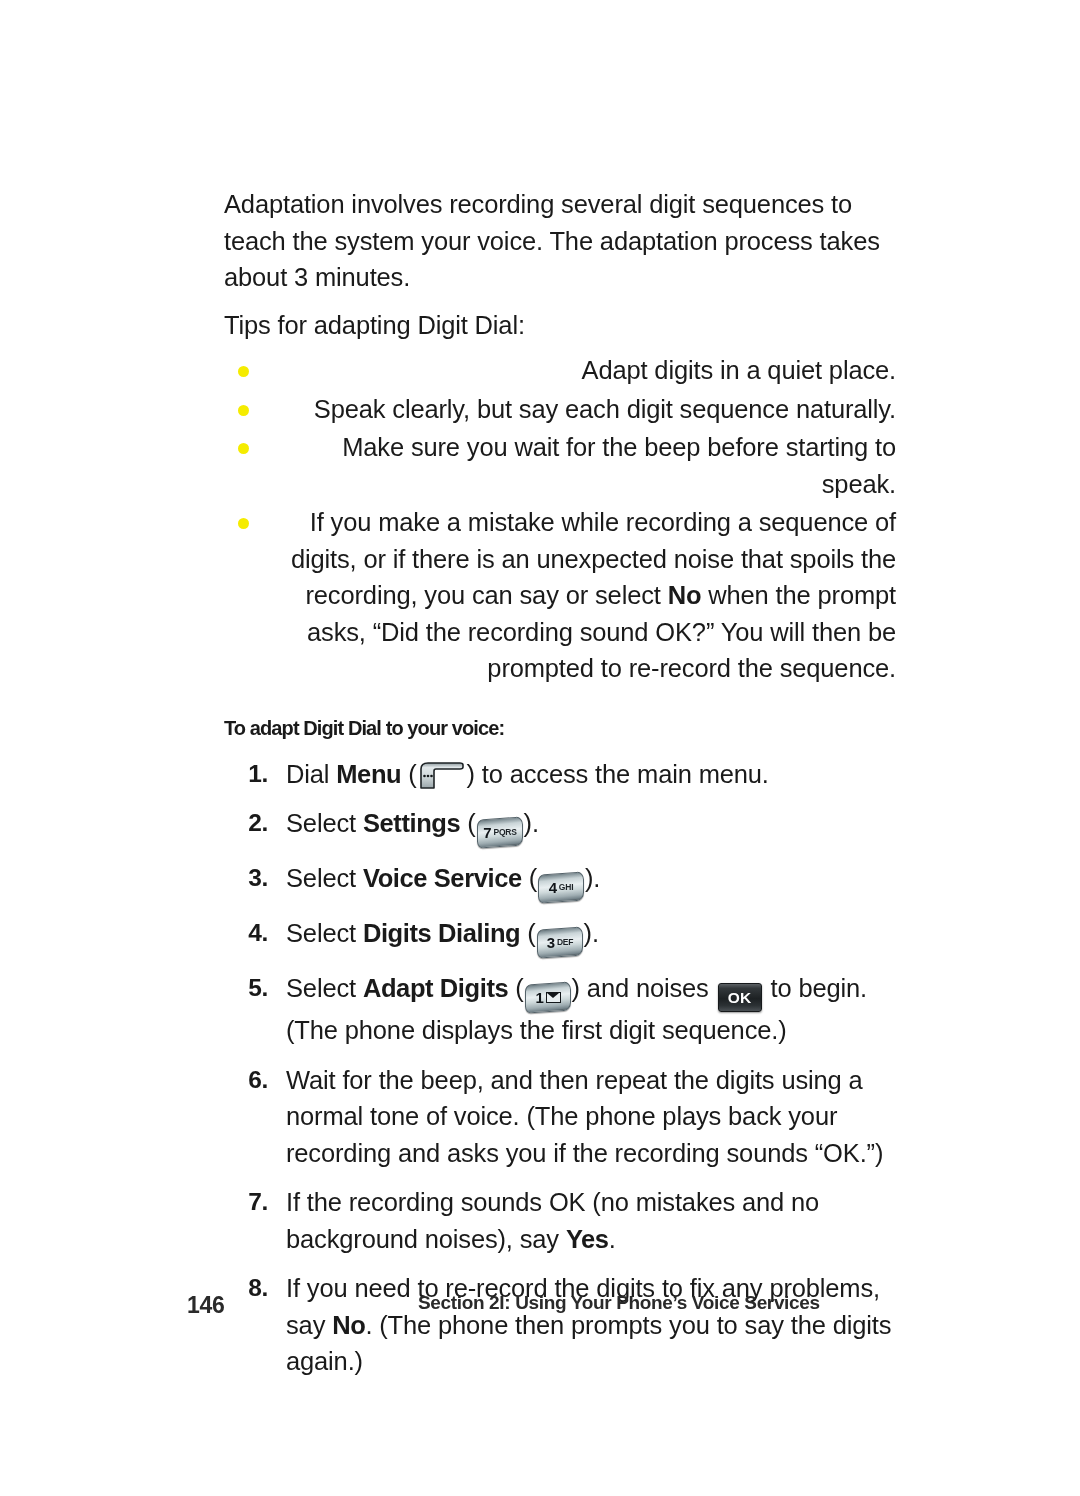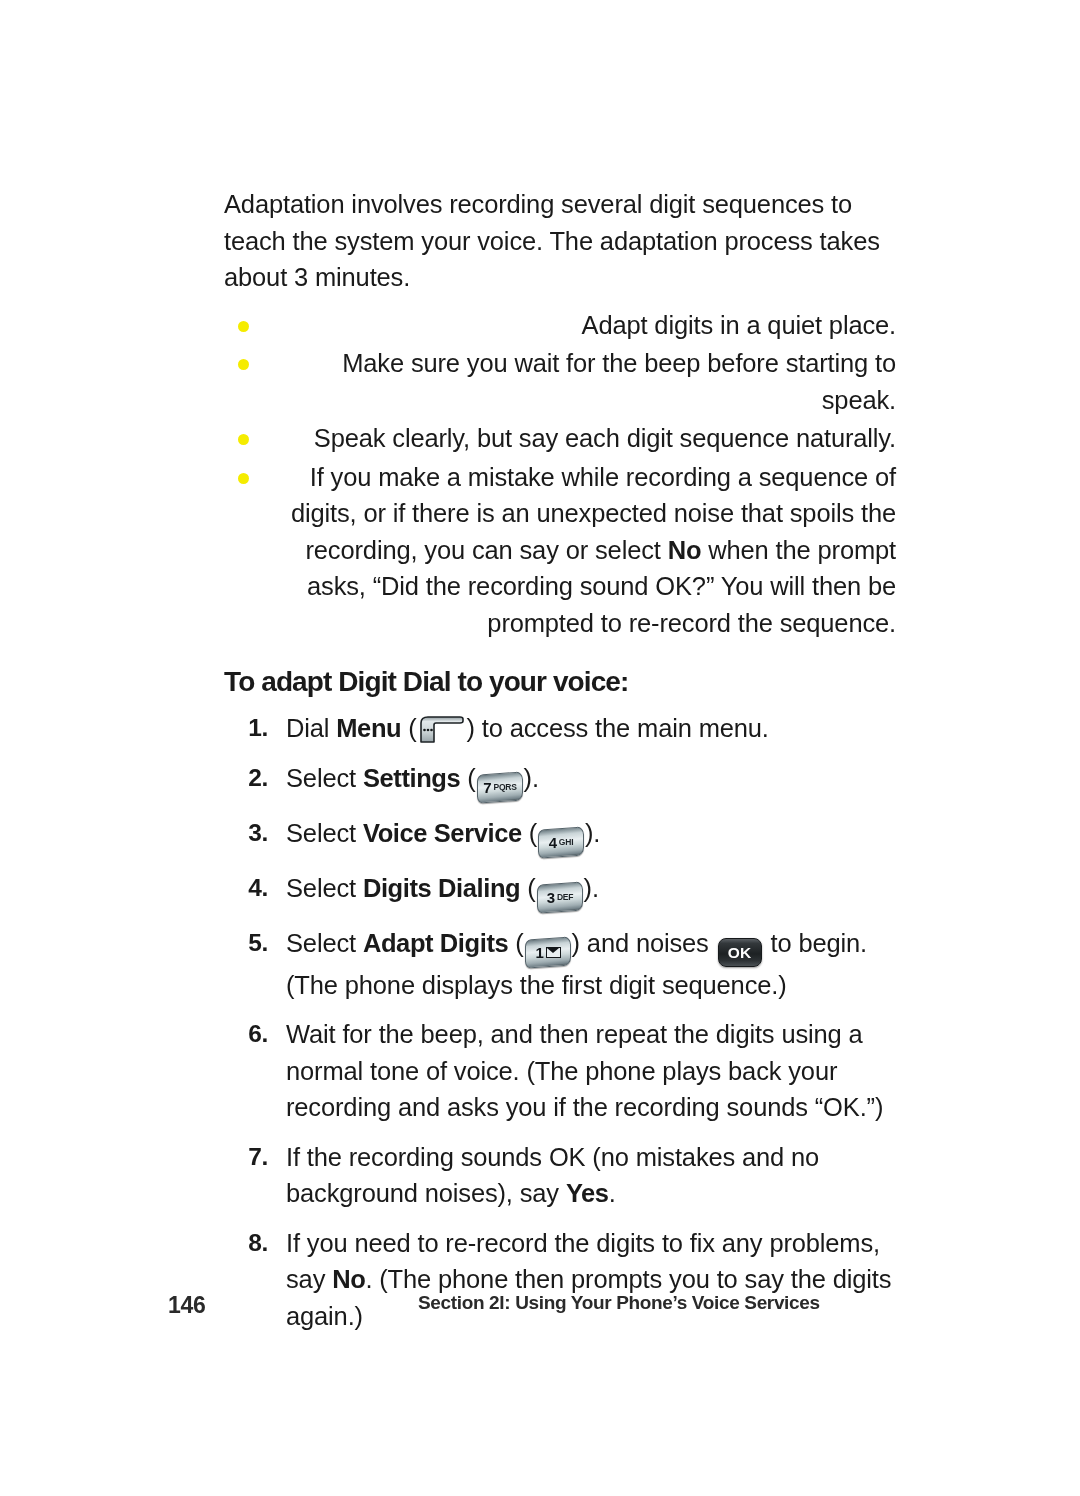--- a/index.html
+++ b/index.html
@@ -61,21 +61,21 @@
     left: 14px;
     top: 14px;
     width: 11px;
     height: 11px;
     border-radius: 50%;
     background: #f5ec00;
   }
 
   
   .subhead {
-    font-size: 28px;
+    font-size: 20px;
     font-weight: bold;
     letter-spacing: -0.9px;
     color: #1a1a1a;
     margin: 25px 0 12px 0;
     line-height: 32px;
   }
 
   
   .steps {
     list-style: none;
@@ -174,21 +174,21 @@
     vertical-align: -7px;
   }
   .softkey svg { display: block; }
 
   
   .okkey {
     display: inline-block;
     vertical-align: -6px;
     width: 42px;
     height: 27px;
-    border-radius: 8px;
+    border-radius: 3px;
     background: linear-gradient(180deg, #5c6165 0%, #33383b 16%, #1d2123 55%, #2c3134 80%, #4a5054 100%);
     border: 1px solid #16191b;
     box-shadow: 0 1px 2px rgba(0,0,0,.4);
     color: #ffffff;
     font-size: 15.5px;
     font-weight: bold;
     line-height: 27px;
     text-align: center;
     letter-spacing: 0.3px;
     font-family: "Liberation Sans", sans-serif;
@@ -198,21 +198,21 @@
   
   .footer {
     position: absolute;
     left: 0;
     right: 0;
     top: 1292px;
     height: 40px;
   }
   .footer .pageno {
     position: absolute;
-    left: 168px;
+    left: 187px;
     top: 0;
     font-size: 23px;
     font-weight: bold;
     letter-spacing: -0.3px;
     color: #2a2a2a;
     text-align: center;
   }
   .footer .section {
     position: absolute;
     left: 418px;
@@ -226,33 +226,34 @@
 </style>
 </head>
 <body>
 
 <div class="page">
 
   <div class="content">
 
     <p class="para tight">Adaptation involves recording several digit sequences to teach the system your voice. The adaptation process takes about 3 minutes.</p>
 
+    <p class="para">Tips for adapting Digit Dial:</p>
 
     <ul class="bullets">
       <li class="bullet-item">
         <span class="dot"></span>
         <span>Adapt digits in a quiet place.</span>
       </li>
       <li class="bullet-item">
         <span class="dot"></span>
-        <span>Make sure you wait for the beep before starting to speak.</span>
+        <span>Speak clearly, but say each digit sequence naturally.</span>
       </li>
       <li class="bullet-item">
         <span class="dot"></span>
-        <span>Speak clearly, but say each digit sequence naturally.</span>
+        <span>Make sure you wait for the beep before starting to speak.</span>
       </li>
       <li class="bullet-item">
         <span class="dot"></span>
         <span>If you make a mistake while recording a sequence of digits, or if there is an unexpected noise that spoils the recording, you can say or select </span><b>No</b><span> when the prompt asks, “Did the recording sound OK?” You will then be prompted to re-record the sequence.</span>
       </li>
     </ul>
 
     <h2 class="subhead">To adapt Digit Dial to your voice:</h2>
 
     <ol class="steps">

